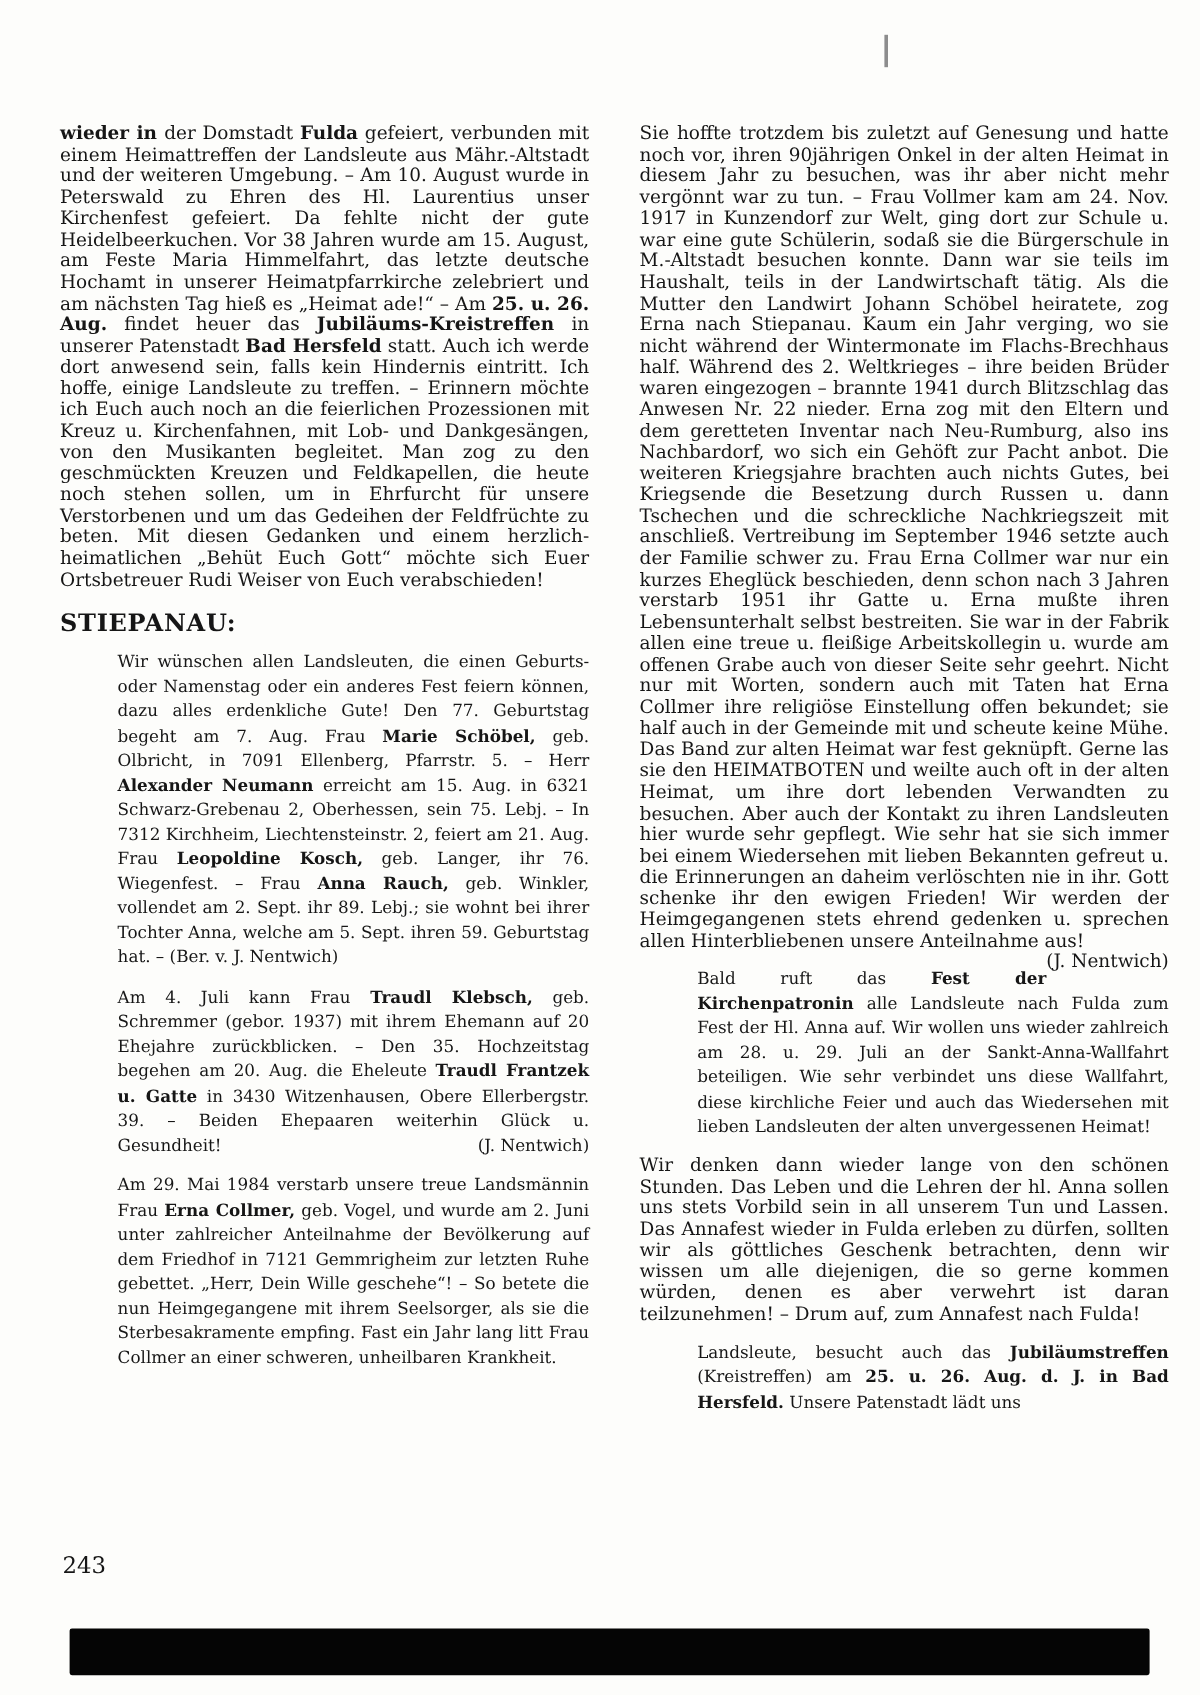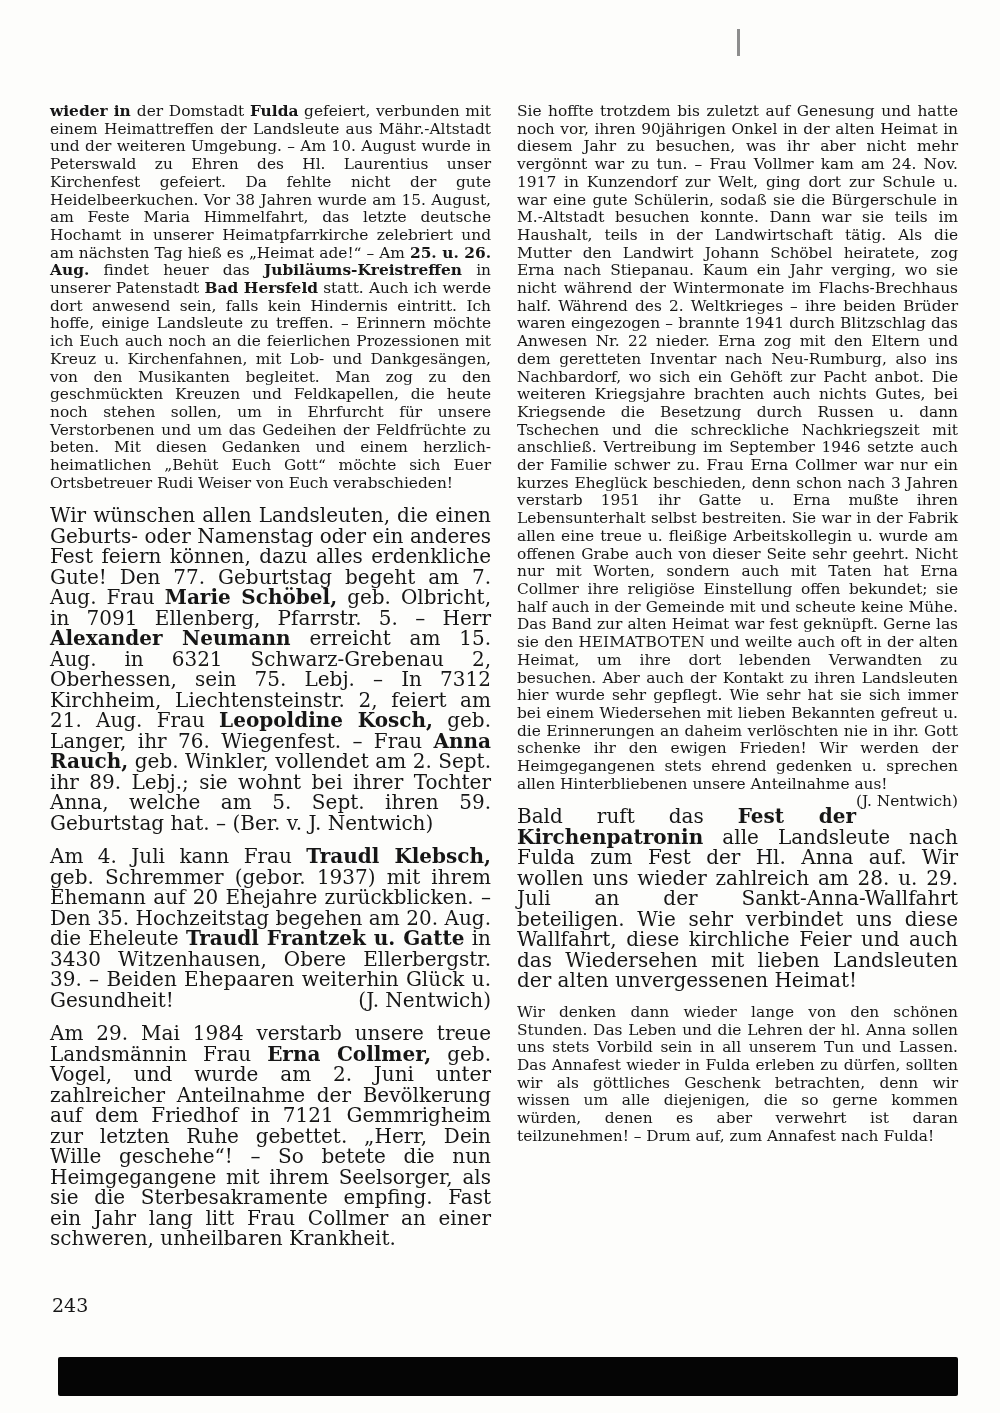--- a/index.html
+++ b/index.html
@@ -15,30 +15,30 @@
     background: #fdfdfb;
     overflow: hidden;
     font-family: "DejaVu Serif", "Liberation Serif", serif;
     color: #161616;
   }
   .columns {
     position: absolute;
     top: 103px;
     left: 50px;
     display: flex;
-    gap: 26px;
+    gap: 42px;
   }
   .col {
     width: 441px;
     text-align: justify;
     hyphens: auto;
   }
   .para { margin: 0 0 13px 0; }
   .para.small { font-size: 15.4px; line-height: 17.7px; }
-  .para.large { font-size: 20px; line-height: 20.5px; }
+  .para.large { font-size: 14px; line-height: 20.5px; margin-left: 48px; }
   .heading {
     font-size: 20px;
     font-weight: bold;
     letter-spacing: 0.6px;
     margin: 15px 0 11px 0;
   }
   .b { font-weight: bold; }
   .sig { float: right; }
   .page-number {
     position: absolute;
@@ -65,25 +65,27 @@
   }
 </style>
 </head>
 <body>
 
 <div class="page">
   <div class="scan-tick"></div>
   <div class="columns">
     <div class="col">
         <p class="para small"><span class="b">wieder in </span><span>der Domstadt </span><span class="b">Fulda</span><span> gefeiert, verbunden mit einem Heimattreffen der Landsleute aus Mähr.-Altstadt und der weiteren Umgebung. – Am 10. August wurde in Peterswald zu Ehren des Hl. Laurentius unser Kirchenfest gefeiert. Da fehlte nicht der gute Heidelbeerkuchen. Vor 38 Jahren wurde am 15. August, am Feste Maria Himmelfahrt, das letzte deutsche Hochamt in unserer Heimatpfarrkirche zelebriert und am nächsten Tag hieß es „Heimat ade!“ – Am </span><span class="b">25. u. 26. Aug.</span><span> findet heuer das </span><span class="b">Jubiläums-Kreistreffen</span><span> in unserer Patenstadt </span><span class="b">Bad Hersfeld</span><span> statt. Auch ich werde dort anwesend sein, falls kein Hindernis eintritt. Ich hoffe, einige Landsleute zu treffen. – Erinnern möchte ich Euch auch noch an die feierlichen Prozessionen mit Kreuz u. Kirchenfahnen, mit Lob- und Dankgesängen, von den Musikanten begleitet. Man zog zu den geschmückten Kreuzen und Feldkapellen, die heute noch stehen sollen, um in Ehrfurcht für unsere Verstorbenen und um das Gedeihen der Feldfrüchte zu beten. Mit diesen Gedanken und einem herzlich-heimatlichen „Behüt Euch Gott“ möchte sich Euer Ortsbetreuer Rudi Weiser von Euch verabschieden!</span></p>
+        <h2 class="heading">STIEPANAU:</h2>
         <p class="para large"><span>Wir wünschen allen Landsleuten, die einen Geburts- oder Namenstag oder ein anderes Fest feiern können, dazu alles erdenkliche Gute! Den 77. Geburtstag begeht am 7. Aug. Frau </span><span class="b">Marie Schöbel,</span><span> geb. Olbricht, in 7091 Ellenberg, Pfarrstr. 5. – Herr </span><span class="b">Alexander Neumann</span><span> erreicht am 15. Aug. in 6321 Schwarz-Grebenau 2, Oberhessen, sein 75. Lebj. – In 7312 Kirchheim, Liechtensteinstr. 2, feiert am 21. Aug. Frau </span><span class="b">Leopoldine Kosch,</span><span> geb. Langer, ihr 76. Wiegenfest. – Frau </span><span class="b">Anna Rauch,</span><span> geb. Winkler, vollendet am 2. Sept. ihr 89. Lebj.; sie wohnt bei ihrer Tochter Anna, welche am 5. Sept. ihren 59. Geburtstag hat. – (Ber. v. J. Nentwich)</span></p>
         <p class="para large"><span>Am 4. Juli kann Frau </span><span class="b">Traudl Klebsch,</span><span> geb. Schremmer (gebor. 1937) mit ihrem Ehemann auf 20 Ehejahre zurückblicken. – Den 35. Hochzeitstag begehen am 20. Aug. die Eheleute </span><span class="b">Traudl Frantzek u. Gatte</span><span> in 3430 Witzenhausen, Obere Ellerbergstr. 39. – Beiden Ehepaaren weiterhin Glück u. Gesundheit!</span><span class="sig">(J. Nentwich)</span></p>
         <p class="para large"><span>Am 29. Mai 1984 verstarb unsere treue Landsmännin Frau </span><span class="b">Erna Collmer,</span><span> geb. Vogel, und wurde am 2. Juni unter zahlreicher Anteilnahme der Bevölkerung auf dem Friedhof in 7121 Gemmrigheim zur letzten Ruhe gebettet. „Herr, Dein Wille geschehe“! – So betete die nun Heimgegangene mit ihrem Seelsorger, als sie die Sterbesakramente empfing. Fast ein Jahr lang litt Frau Collmer an einer schweren, unheilbaren Krankheit.</span></p>
       </div>
     <div class="col">
         <p class="para small"><span>Sie hoffte trotzdem bis zuletzt auf Genesung und hatte noch vor, ihren 90jährigen Onkel in der alten Heimat in diesem Jahr zu besuchen, was ihr aber nicht mehr vergönnt war zu tun. – Frau Vollmer kam am 24. Nov. 1917 in Kunzendorf zur Welt, ging dort zur Schule u. war eine gute Schülerin, sodaß sie die Bürgerschule in M.-Altstadt besuchen konnte. Dann war sie teils im Haushalt, teils in der Landwirtschaft tätig. Als die Mutter den Landwirt Johann Schöbel heiratete, zog Erna nach Stiepanau. Kaum ein Jahr verging, wo sie nicht während der Wintermonate im Flachs-Brechhaus half. Während des 2. Weltkrieges – ihre beiden Brüder waren eingezogen – brannte 1941 durch Blitzschlag das Anwesen Nr. 22 nieder. Erna zog mit den Eltern und dem geretteten Inventar nach Neu-Rumburg, also ins Nachbardorf, wo sich ein Gehöft zur Pacht anbot. Die weiteren Kriegsjahre brachten auch nichts Gutes, bei Kriegsende die Besetzung durch Russen u. dann Tschechen und die schreckliche Nachkriegszeit mit anschließ. Vertreibung im September 1946 setzte auch der Familie schwer zu. Frau Erna Collmer war nur ein kurzes Eheglück beschieden, denn schon nach 3 Jahren verstarb 1951 ihr Gatte u. Erna mußte ihren Lebensunterhalt selbst bestreiten. Sie war in der Fabrik allen eine treue u. fleißige Arbeitskollegin u. wurde am offenen Grabe auch von dieser Seite sehr geehrt. Nicht nur mit Worten, sondern auch mit Taten hat Erna Collmer ihre religiöse Einstellung offen bekundet; sie half auch in der Gemeinde mit und scheute keine Mühe. Das Band zur alten Heimat war fest geknüpft. Gerne las sie den HEIMATBOTEN und weilte auch oft in der alten Heimat, um ihre dort lebenden Verwandten zu besuchen. Aber auch der Kontakt zu ihren Landsleuten hier wurde sehr gepflegt. Wie sehr hat sie sich immer bei einem Wiedersehen mit lieben Bekannten gefreut u. die Erinnerungen an daheim verlöschten nie in ihr. Gott schenke ihr den ewigen Frieden! Wir werden der Heimgegangenen stets ehrend gedenken u. sprechen allen Hinterbliebenen unsere Anteilnahme aus!</span><span class="sig">(J. Nentwich)</span></p>
         <p class="para large"><span>Bald ruft das </span><span class="b">Fest der Kirchenpatronin</span><span> alle Landsleute nach Fulda zum Fest der Hl. Anna auf. Wir wollen uns wieder zahlreich am 28. u. 29. Juli an der Sankt-Anna-Wallfahrt beteiligen. Wie sehr verbindet uns diese Wallfahrt, diese kirchliche Feier und auch das Wiedersehen mit lieben Landsleuten der alten unvergessenen Heimat!</span></p>
         <p class="para small"><span>Wir denken dann wieder lange von den schönen Stunden. Das Leben und die Lehren der hl. Anna sollen uns stets Vorbild sein in all unserem Tun und Lassen. Das Annafest wieder in Fulda erleben zu dürfen, sollten wir als göttliches Geschenk betrachten, denn wir wissen um alle diejenigen, die so gerne kommen würden, denen es aber verwehrt ist daran teilzunehmen! – Drum auf, zum Annafest nach Fulda!</span></p>
+        <p class="para large"><span>Landsleute, besucht auch das </span><span class="b">Jubiläumstreffen</span><span> (Kreistreffen) am </span><span class="b">25. u. 26. Aug. d. J. in Bad Hersfeld.</span><span> Unsere Patenstadt lädt uns</span></p>
       </div>
   </div>
   <div class="page-number">243</div>
   <div class="scan-bottom-bar"></div>
 </div>
 
 </body></html>

